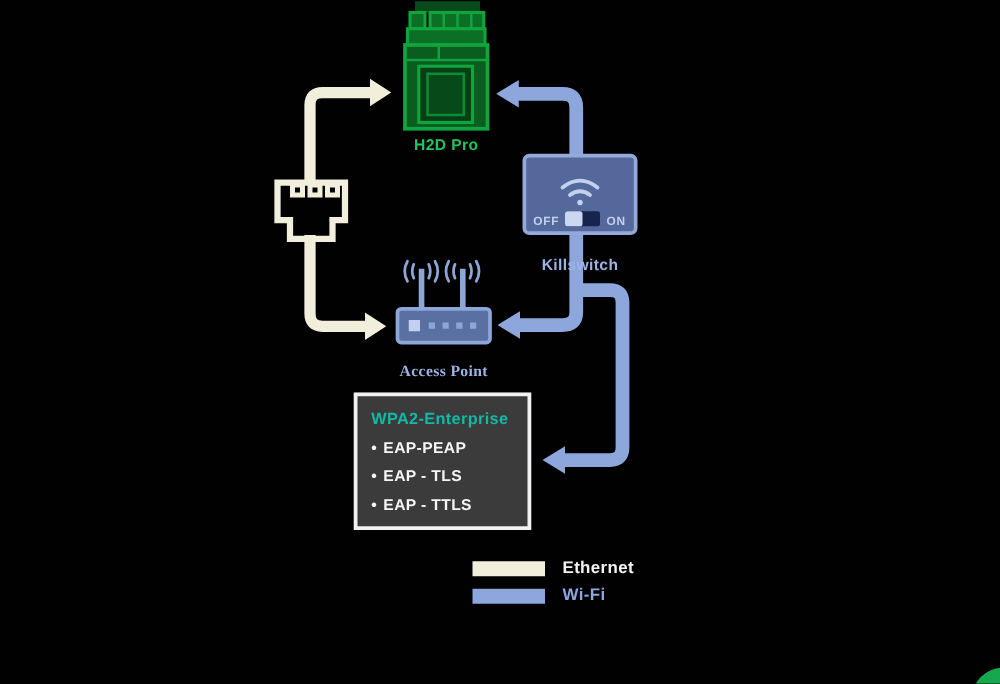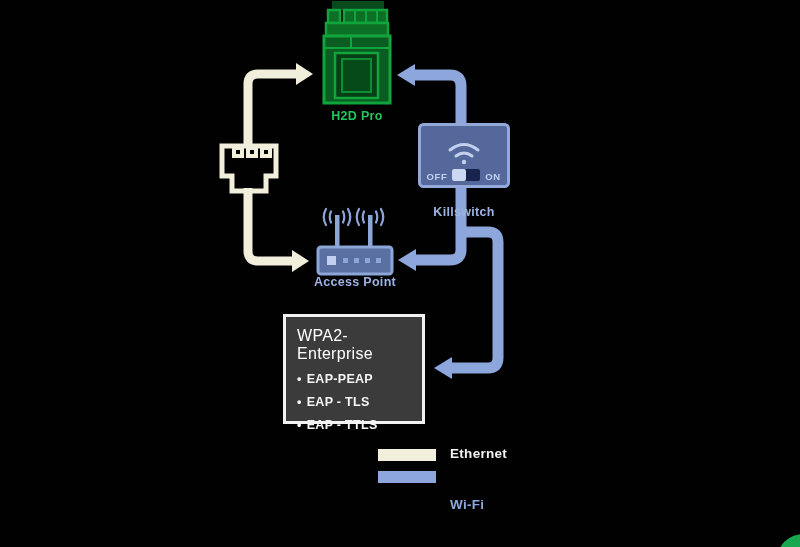--- a/index.html
+++ b/index.html
@@ -8,21 +8,21 @@
     font-family:"Liberation Sans", sans-serif;
   }
   .stage svg{position:absolute;left:0;top:0;}
   .lbl{position:absolute;text-align:center;font-weight:700;letter-spacing:.3px;}
   .lbl-green{color:#22c55e;font-size:12.5px;}
   .lbl-blue{color:#9db3e4;font-size:12.5px;}
   .wpa2-box{
     position:absolute;left:283px;top:314px;width:142px;height:110px;box-sizing:border-box;
     background:#3b3b3b;border:3px solid #f2f2f2;padding:8px 4px 0 11px;
   }
-  .wpa2-title{color:#ffffff;font-size:16px;font-weight:400;letter-spacing:.3px;margin:2px 0 9px 0;}
+  .wpa2-title{color:#14b8a6;font-size:13px;font-weight:700;letter-spacing:.3px;margin:2px 0 9px 0;}
   .wpa2-item{color:#f5f5f5;font-size:12.5px;font-weight:700;letter-spacing:.3px;margin-bottom:9px;display:flex;}
   .wpa2-item .bullet{margin-right:5px;}
   .legend-swatch{position:absolute;width:58px;height:12px;}
   .legend-label{position:absolute;font-size:13.5px;font-weight:700;letter-spacing:.3px;}
   .ks-text{font:700 9.5px "Liberation Sans",sans-serif;fill:#c3d0ee;letter-spacing:.6px;}
 </style>
 </head>
 <body>
 
 <div class="stage">
@@ -106,21 +106,21 @@
       <rect x="342" y="59" width="29" height="33" fill="#074a1a" stroke="#0d8c32" stroke-width="2"></rect>
     </g>
 
     <circle cx="803" cy="560" r="26" fill="#17a74e"></circle>
   </svg>
 
   <div class="lbl lbl-green" style="left:302px;top:109px;width:110px;">H2D Pro</div>
 
   <div class="lbl lbl-blue" style="left:414px;top:193px;width:100px;margin-top:12px;">Killswitch</div>
 
-  <div class="lbl lbl-blue" style="left:295px;top:275px;width:120px;">Access Point</div>
+  <div class="lbl lbl-blue" style="left:295px;top:290px;width:120px;font-family:Liberation Serif, serif;">Access Point</div>
 
   <div class="wpa2-box">
     <div class="wpa2-title">WPA2-Enterprise</div>
     <div class="wpa2-item">
       <span class="bullet">•</span>
       <span>EAP-PEAP</span>
     </div>
     <div class="wpa2-item">
       <span class="bullet">•</span>
       <span>EAP - TLS</span>
@@ -128,15 +128,15 @@
     <div class="wpa2-item">
       <span class="bullet">•</span>
       <span>EAP - TTLS</span>
     </div>
   </div>
 
   <div class="legend-swatch" style="left:378px;top:449px;background:#f2eedc;"></div>
   <div class="legend-label" style="left:450px;top:446px;color:#f2f2f2;">Ethernet</div>
 
   <div class="legend-swatch" style="left:378px;top:471px;background:#8da6db;"></div>
-  <div class="legend-label" style="left:450px;top:468px;color:#8da6db;margin-top:29px;">Wi-Fi</div>
+  <div class="legend-label" style="left:450px;top:468px;color:#8da6db;">Wi-Fi</div>
 
 </div>
 
 </body></html>

